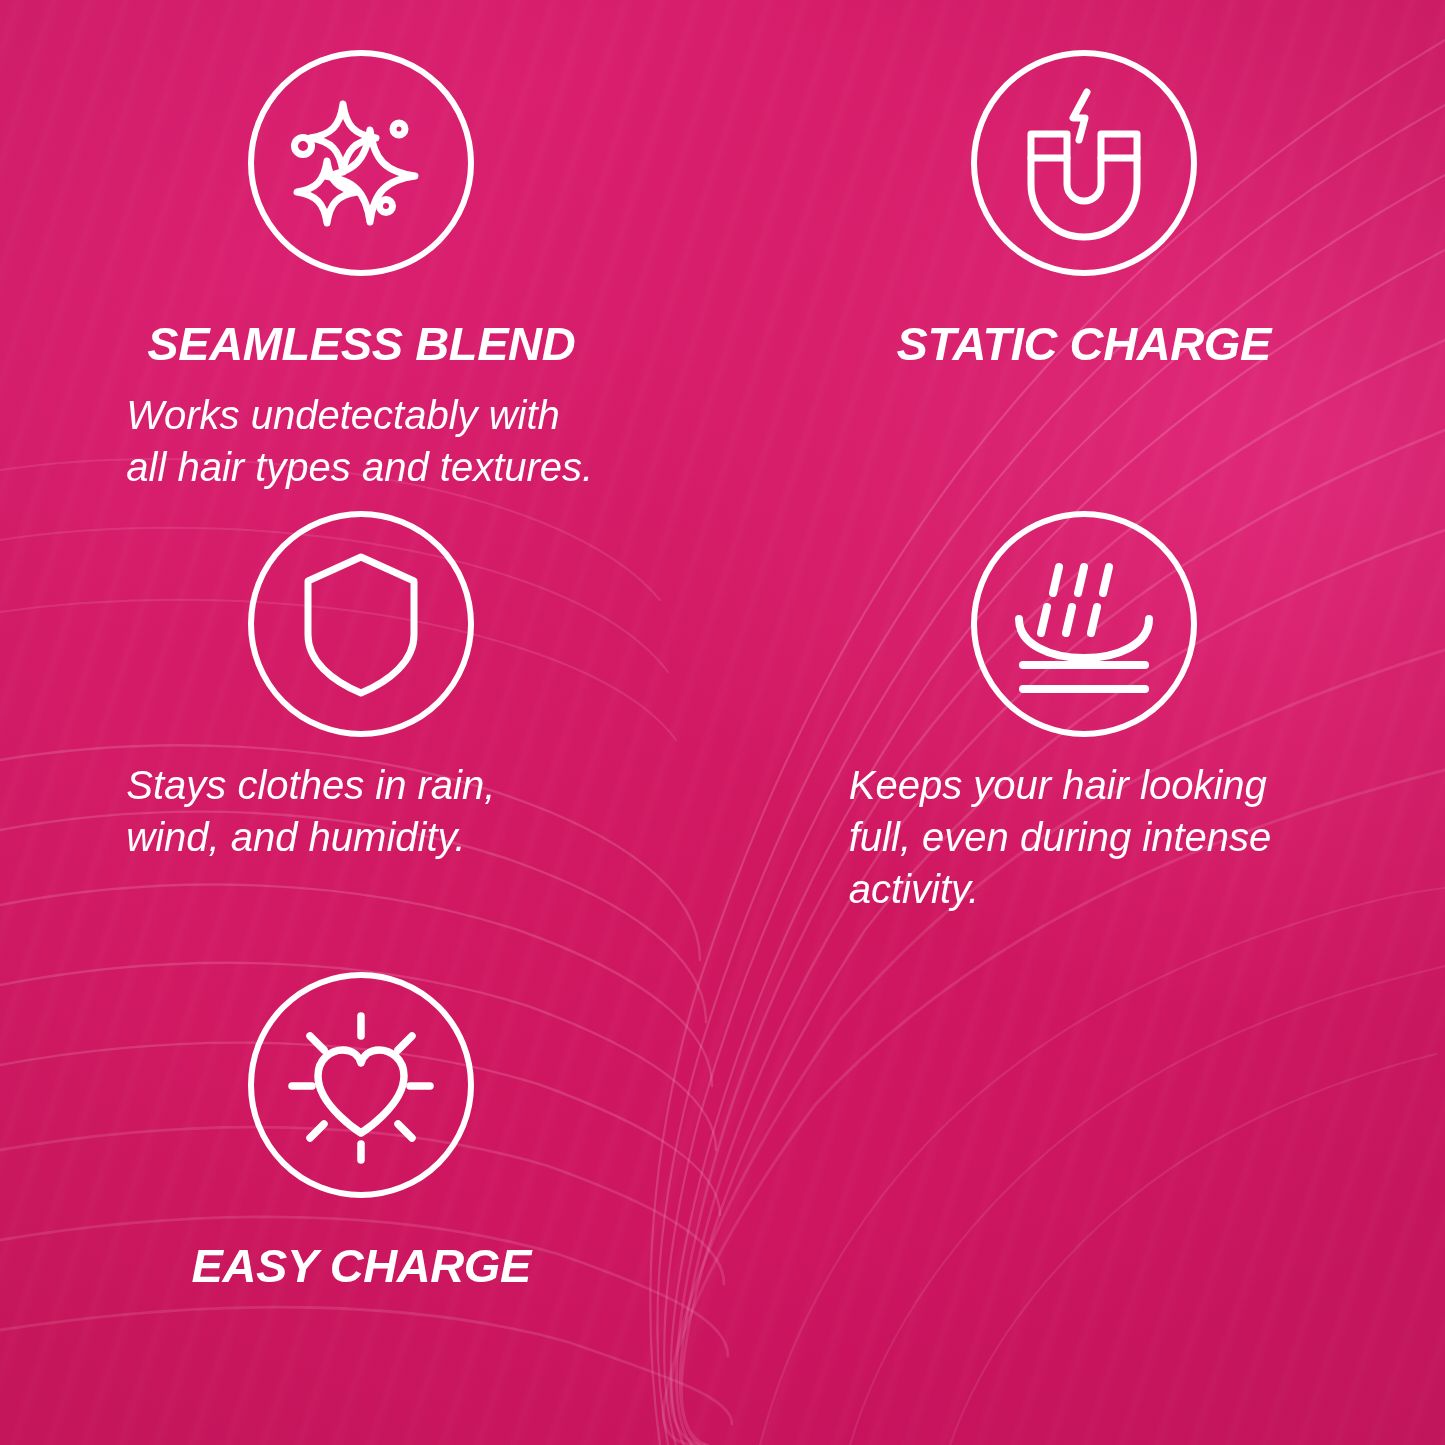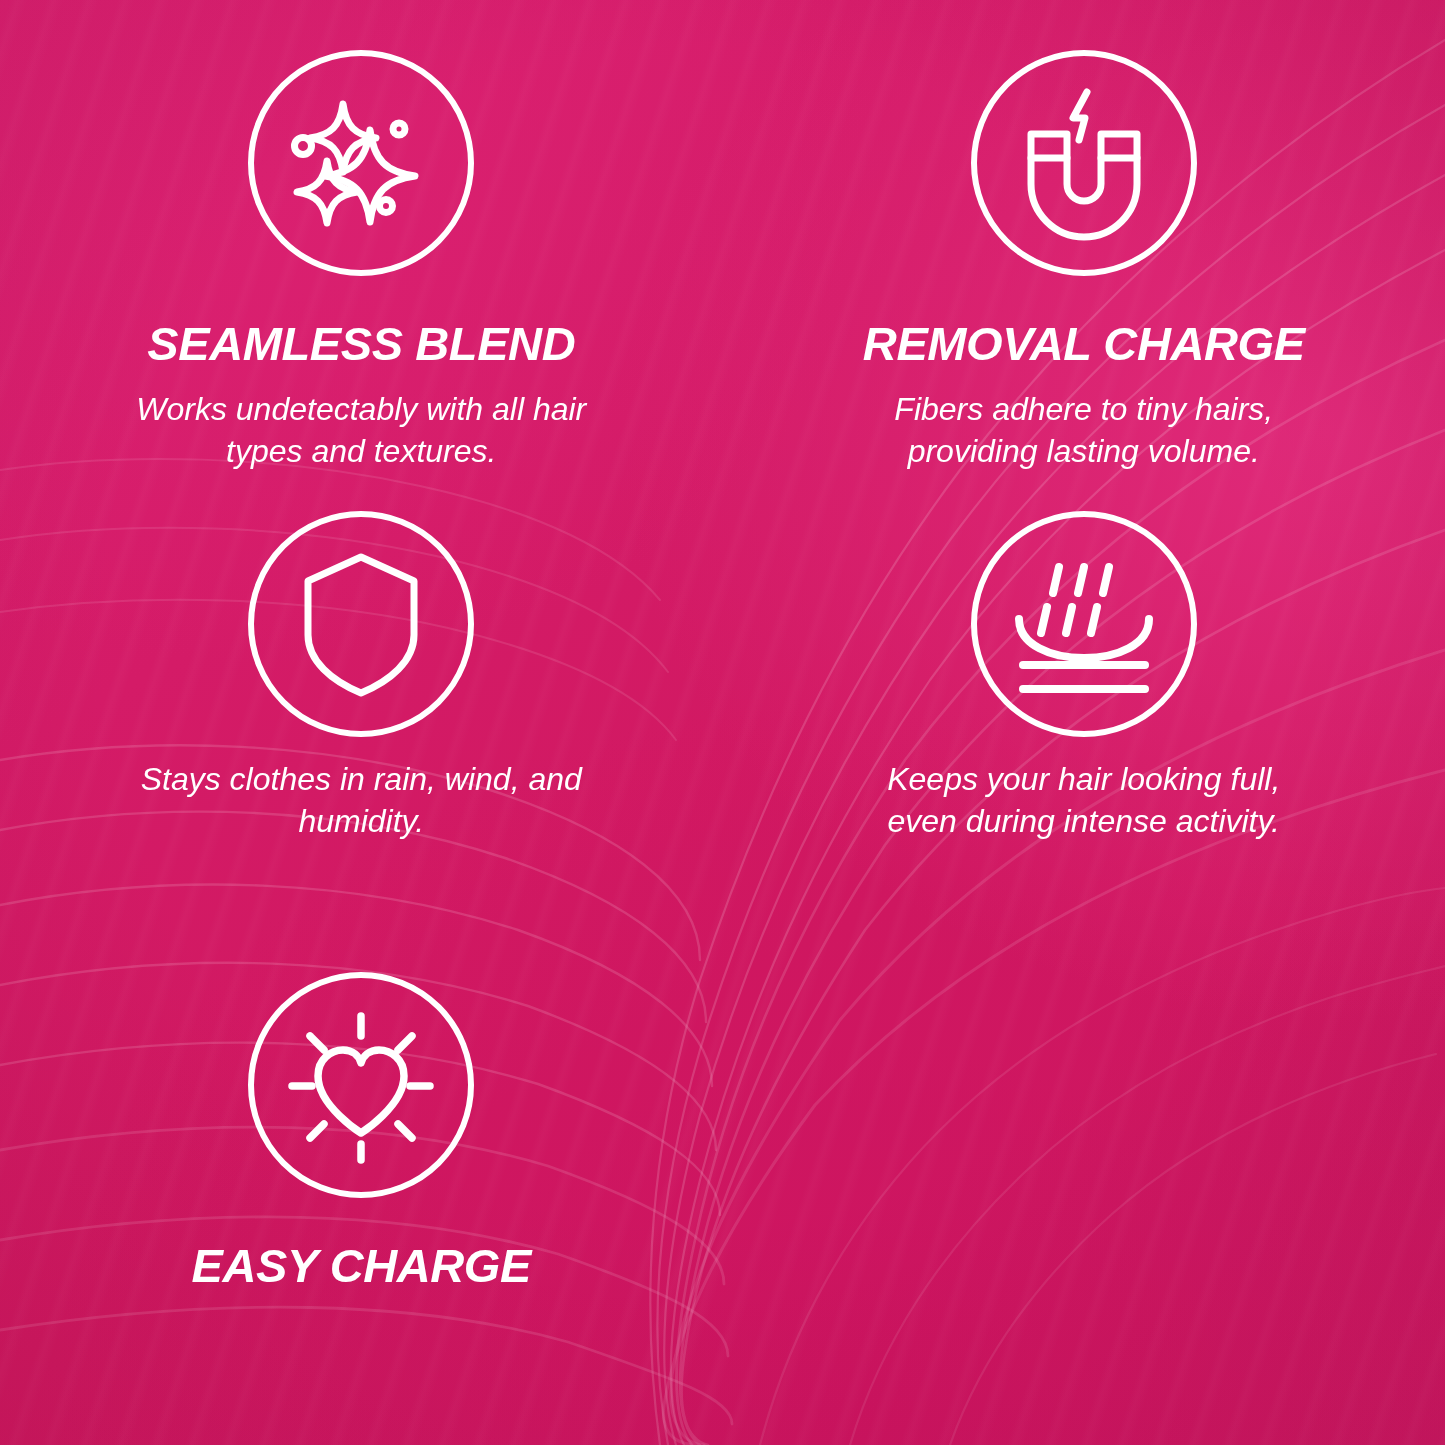--- a/index.html
+++ b/index.html
@@ -82,24 +82,24 @@
     font-weight:bold;
     letter-spacing:-0.4px;
     line-height:1;
     text-align:center;
     margin-top:44px;
     white-space:nowrap;
   }
 
   .f-desc {
     color:#FFFFFF;
-    font-size:32px;
+    font-size:40px;
     font-weight:normal;
     line-height:1.30;
-    text-align:center;
+    text-align:left;
     margin-top:22px;
     max-width:470px;
   }
 </style>
 </head>
 <body>
 
 <div id="bg-layer">
   <div id="bg-base"></div>
 
@@ -177,22 +177,21 @@
 
         <path d="M22 46 L58 46 L58 96 A17 17 0 0 0 92 96 L92 46 L128 46 L128 96
                  A53 53 0 0 1 22 96 Z"></path>
 
         <path d="M22 70 L58 70"></path>
         <path d="M92 70 L128 70"></path>
 
         <path d="M78 4 L64 30 L76 30 L70 52" stroke-width="7"></path>
       </svg>
     </div>
-    <div class="f-title">REMOVAL CHARGE</div>
-    <div class="f-desc">Fibers adhere to tiny hairs, providing lasting volume.</div>
+    <div class="f-title">STATIC CHARGE</div>
   </div>
 
   <div class="feature">
     <div class="icon-ring">
       <svg width="150" height="150" viewBox="0 0 150 150" fill="none" stroke="#ffffff" stroke-width="7" stroke-linejoin="round" stroke-linecap="round">
         <path d="M75 8 L128 32 L128 86 C128 112 104 132 75 144 C46 132 22 112 22 86 L22 32 Z"></path>
       </svg>
     </div>
     <div class="f-desc">Stays clothes in rain, wind, and humidity.</div>
   </div>

